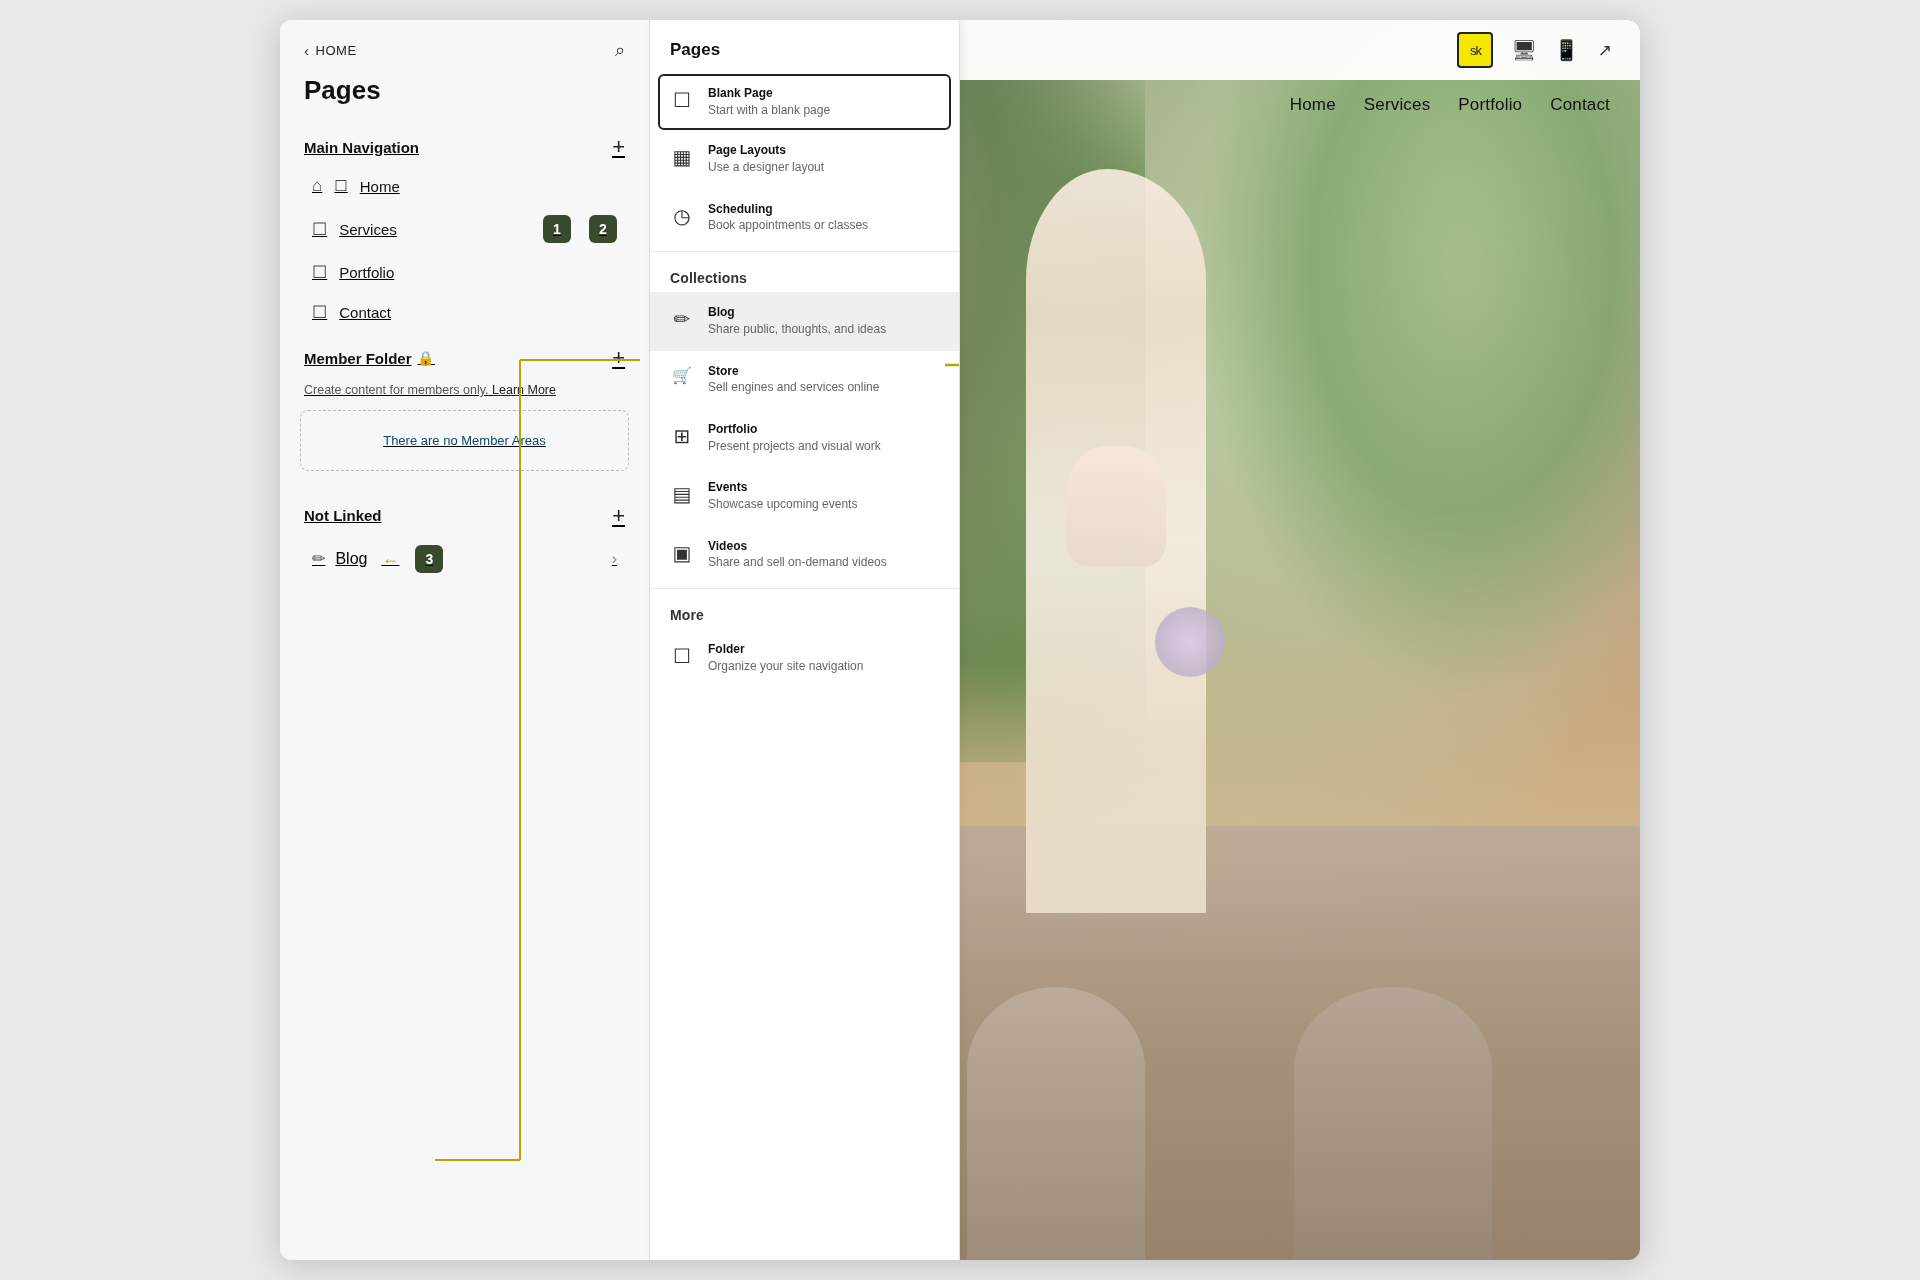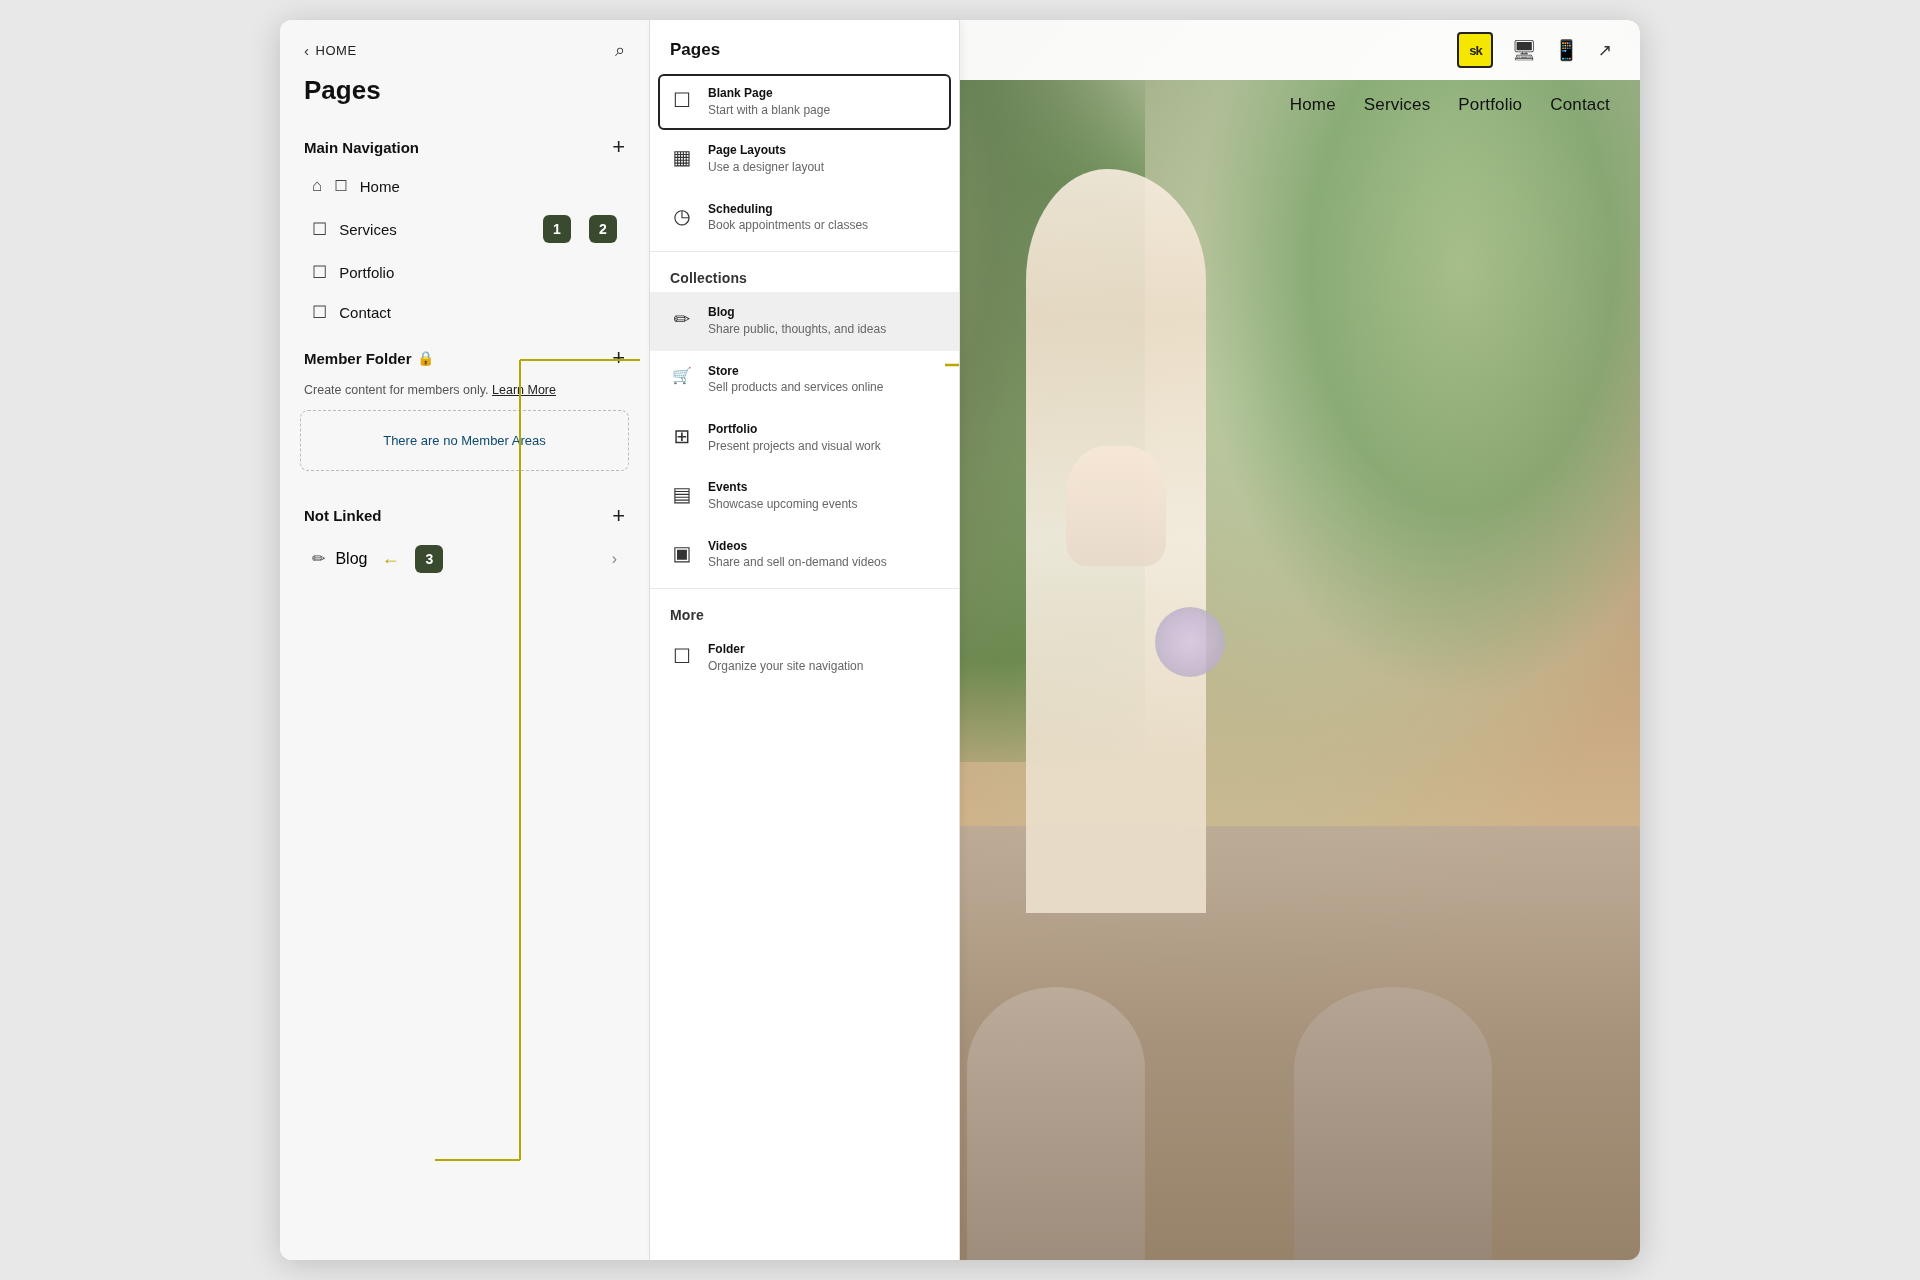--- a/index.html
+++ b/index.html
@@ -269,21 +269,21 @@
     .sk-logo {
       background: #f5e600;
       border: 2px solid #222;
       border-radius: 4px;
       width: 36px;
       height: 36px;
       display: flex;
       align-items: center;
       justify-content: center;
       font-size: 13px;
-      font-weight: 700;
+      font-weight: 400;
       color: #222;
       letter-spacing: -1px;
       flex-shrink: 0;
     }
     .preview-icon-btn {
       font-size: 20px;
       color: #333;
       cursor: pointer;
     }
     
@@ -324,20 +324,21 @@
       left: 0;
       width: 100%;
       height: 100%;
       pointer-events: none;
       z-index: 25;
     }
 
     .sidebar-scroll {
       flex: 1;
       overflow-y: auto;
+      text-decoration: underline;
     }
 
     .section-title-with-lock {
       display: flex;
       align-items: center;
     }
   </style>
 </head>
 <body>
 
@@ -460,21 +461,21 @@
       <div class="dropdown-item-text">
         <div class="dropdown-item-label">Blog</div>
         <div class="dropdown-item-desc">Share public, thoughts, and ideas</div>
       </div>
     </div>
 
     <div class="dropdown-item">
       <span class="dropdown-item-icon" style="font-size:16px;">🛒</span>
       <div class="dropdown-item-text">
         <div class="dropdown-item-label">Store</div>
-        <div class="dropdown-item-desc">Sell products and services online</div>
+        <div class="dropdown-item-desc">Sell engines and services online</div>
       </div>
     </div>
 
     <div class="dropdown-item">
       <span class="dropdown-item-icon">⊞</span>
       <div class="dropdown-item-text">
         <div class="dropdown-item-label">Portfolio</div>
         <div class="dropdown-item-desc">Present projects and visual work</div>
       </div>
     </div>

